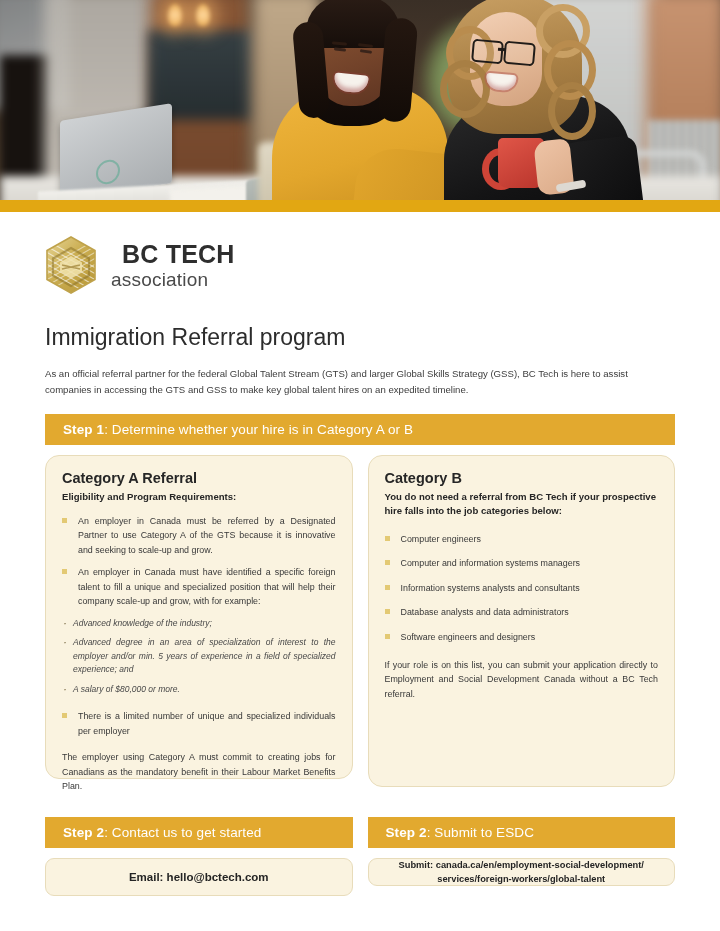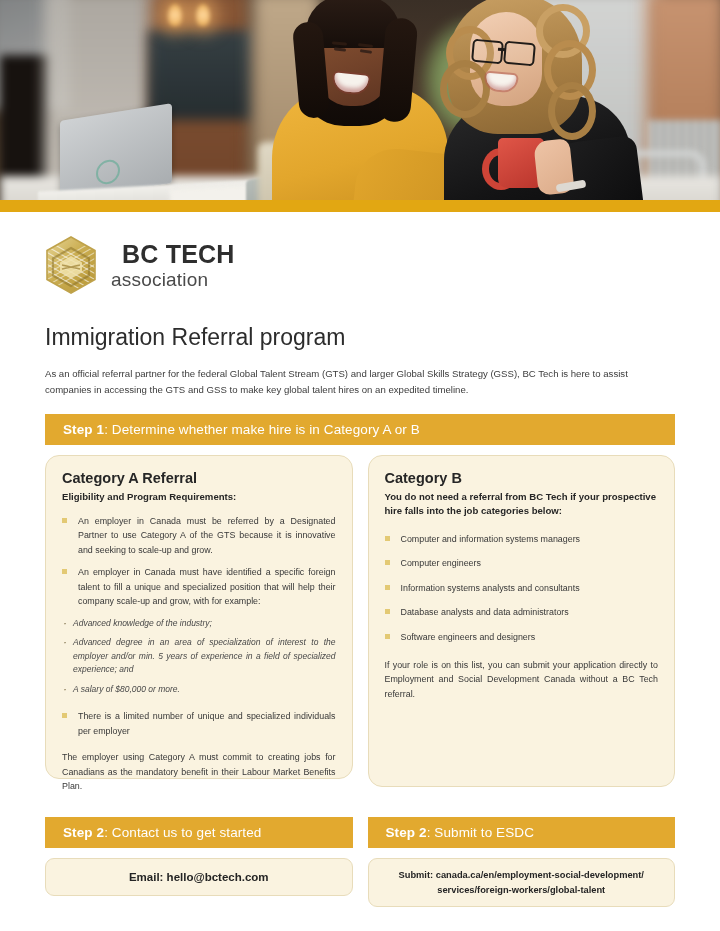--- a/index.html
+++ b/index.html
@@ -361,21 +361,21 @@
     border: 1px solid #e8dcba;
     background: #faf3e0;
     border-radius: 9px;
     margin-top: 10px;
     box-sizing: border-box;
     display: flex; align-items: center; justify-content: center;
     text-align: center;
   }
   #email-pill { height: 38px; font-size: 11.5px; font-weight: 700; color: #242424; }
   #esdc-pill {
-    height: 49px; font-size: 9.3px; font-weight: 700; color: #242424;
+    height: 28px; font-size: 9.3px; font-weight: 700; color: #242424;
     line-height: 1.55; padding: 0 10px;
   }
 </style>
 </head>
 <body>
 
 <div class="hero">
   <div class="hero-photo">
     <div class="bg-window-l"></div>
     <div class="bg-dark-l"></div>
@@ -475,21 +475,21 @@
     <div class="brand-text">
       <div class="brand-name">BC TECH</div>
       <div class="brand-sub">association</div>
     </div>
   </div>
 
   <h1 class="page-title">Immigration Referral program</h1>
   <p class="intro">As an official referral partner for the federal Global Talent Stream (GTS) and larger Global Skills Strategy (GSS), BC Tech is here to assist companies in accessing the GTS and GSS to make key global talent hires on an expedited timeline.</p>
 
   <div class="step-banner" id="step1-banner">
-    <b>Step 1</b><span>: Determine whether make hire is in Category A or B</span>
+    <b>Step 1</b><span>: Determine whether your hire is in Category A or B</span>
   </div>
 
   <div class="cols">
 
     <div class="col">
       <div class="cat-box" id="cat-a-box">
         <div class="cat-title">Category A Referral</div>
         <div class="cat-subtitle">Eligibility and Program Requirements:</div>
         <ul class="sq">
           <li>An employer in Canada must be referred by a Designated Partner to use Category A of the GTS because it is innovative and seeking to scale-up and grow.</li>
@@ -505,22 +505,22 @@
         </ul>
         <div class="cat-note">The employer using Category A must commit to creating jobs for Canadians as the mandatory benefit in their Labour Market Benefits Plan.</div>
       </div>
     </div>
 
     <div class="col">
       <div class="cat-box" id="cat-b-box">
         <div class="cat-title">Category B</div>
         <div class="cat-subtitle">You do not need a referral from BC Tech if your prospective hire falls into the job categories below:</div>
         <ul class="sq" id="cat-b-list" style="margin-top:14px">
+          <li>Computer engineers</li>
           <li>Computer and information systems managers</li>
-          <li>Computer engineers</li>
           <li>Information systems analysts and consultants</li>
           <li>Database analysts and data administrators</li>
           <li>Software engineers and designers</li>
         </ul>
         <div class="cat-note" id="cat-b-note">If your role is on this list, you can submit your application directly to Employment and Social Development Canada without a BC Tech referral.</div>
       </div>
     </div>
   </div>
 
   <div class="step2row">

